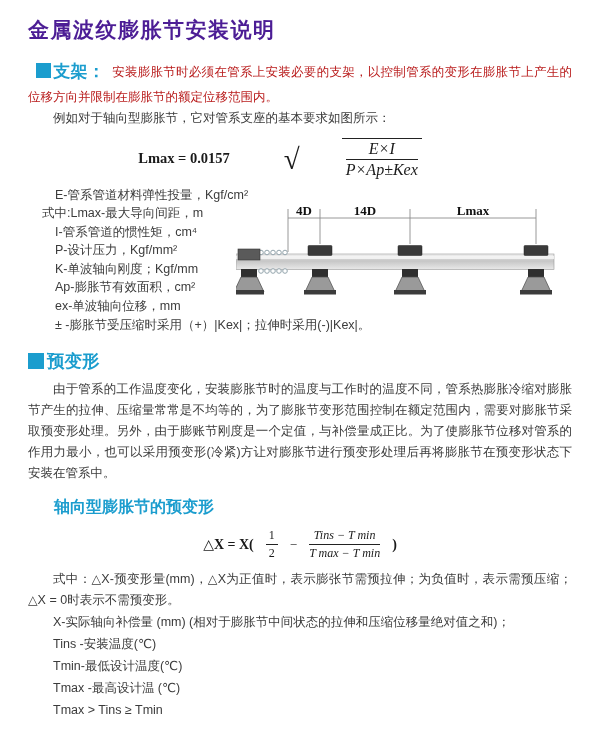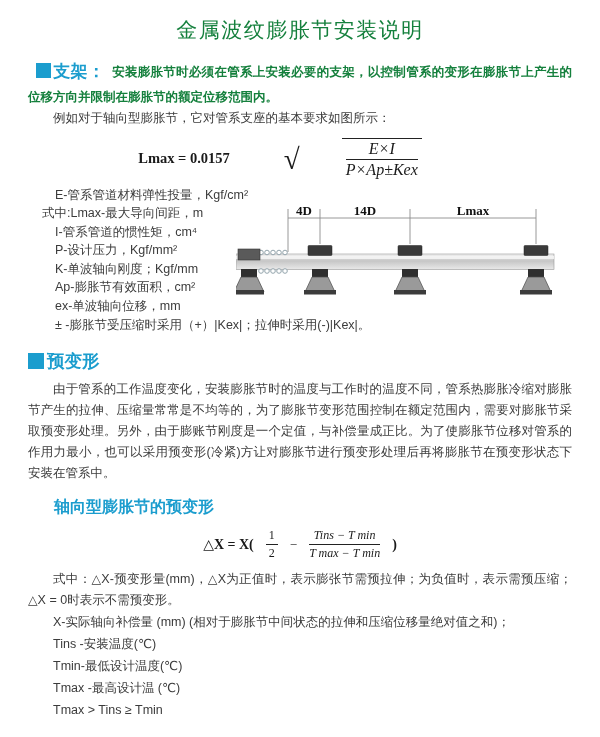--- a/index.html
+++ b/index.html
@@ -8,35 +8,35 @@
     --formula:#1a1a1a;
   }
   html,body{margin:0;padding:0;background:#ffffff;}
   .page{
     width:600px;height:737px;box-sizing:border-box;
     padding:10px 28px 0 28px;background:#fff;overflow:hidden;
     font-family:"Liberation Sans","DejaVu Sans",sans-serif;
     color:var(--text);position:relative;
   }
   .title{
-    font-size:21px;font-weight:normal;text-align:center;color:#15803d;
+    font-size:21px;font-weight:bold;color:#4c1d95;
     margin:6px 0 14px 0;letter-spacing:1.5px;
   }
   .para{font-size:12.5px;line-height:1.68;margin:0;text-align:justify;}
   .indent{text-indent:2em;}
   .intro-para{margin-top:2px;}
   .bullet{
     display:inline-block;width:15px;height:15px;background:var(--accent);
     vertical-align:-2px;margin-left:8px;
   }
   .sec-heading{
     color:var(--accent);font-size:17px;font-weight:bold;margin:0 7px 0 2px;
     vertical-align:-1px;
   }
-  .intro-text{font-weight:bold;color:#15803d;}
+  .intro-text{font-weight:normal;color:#b91c1c;}
   
   .formula{
     display:flex;justify-content:center;align-items:center;
     font-family:"Liberation Serif","DejaVu Serif",serif;color:var(--formula);gap:45px;
   }
   .f1{margin:9px 40px 7px 0;}
   .f-lhs{font-weight:bold;font-size:14.5px;margin-right:9px;}
   .radical-sign{font-size:29px;line-height:0;margin-right:-3px;transform:translateY(1px);}
   .radicand{
     display:inline-block;border-top:1.4px solid #222;text-align:center;

